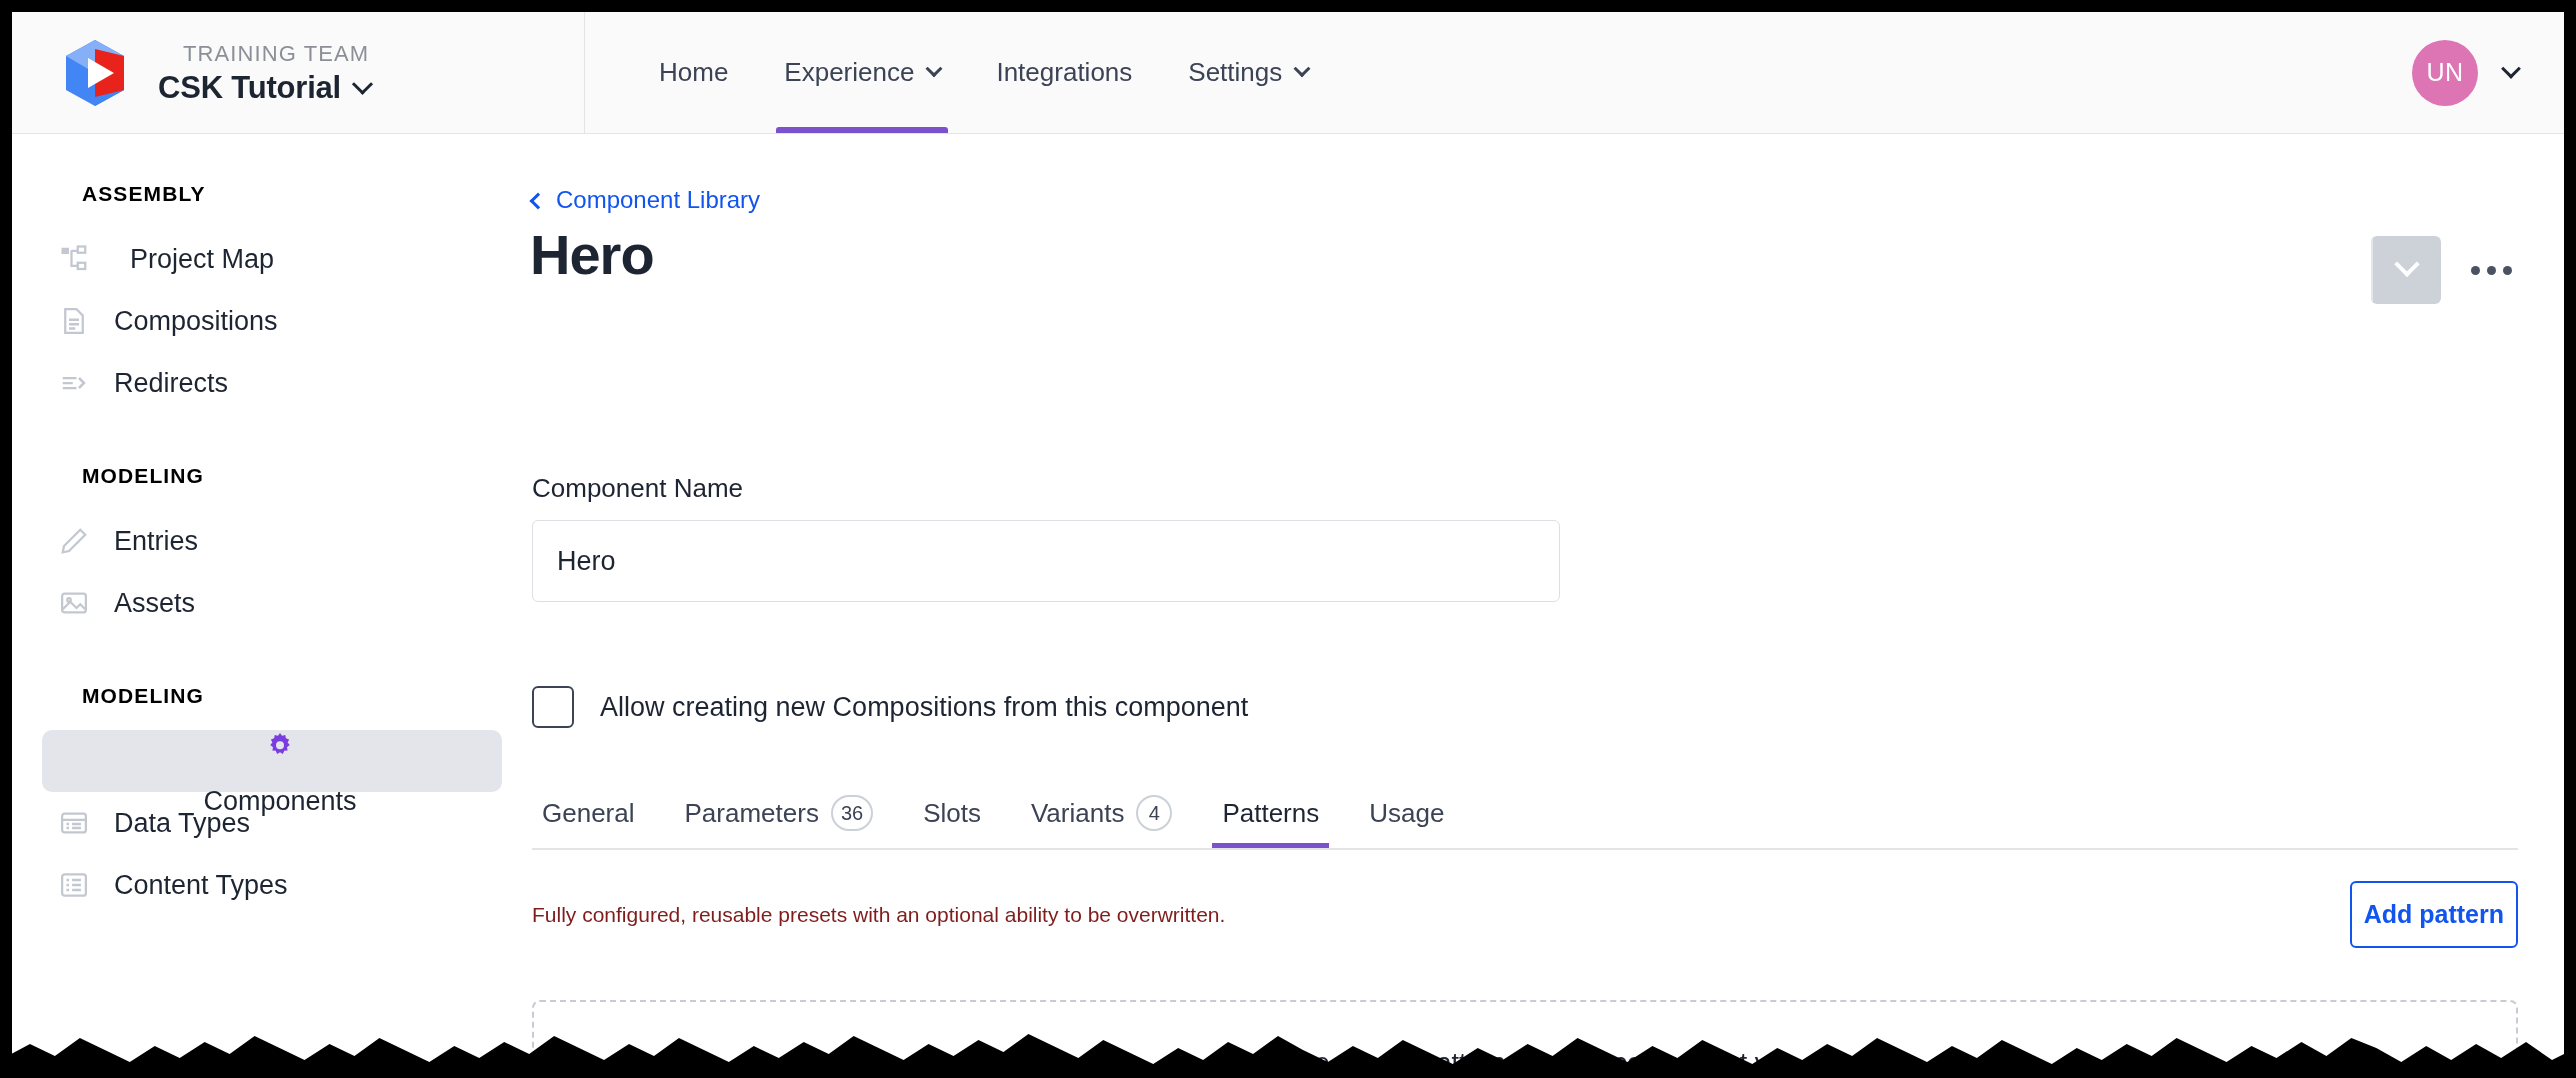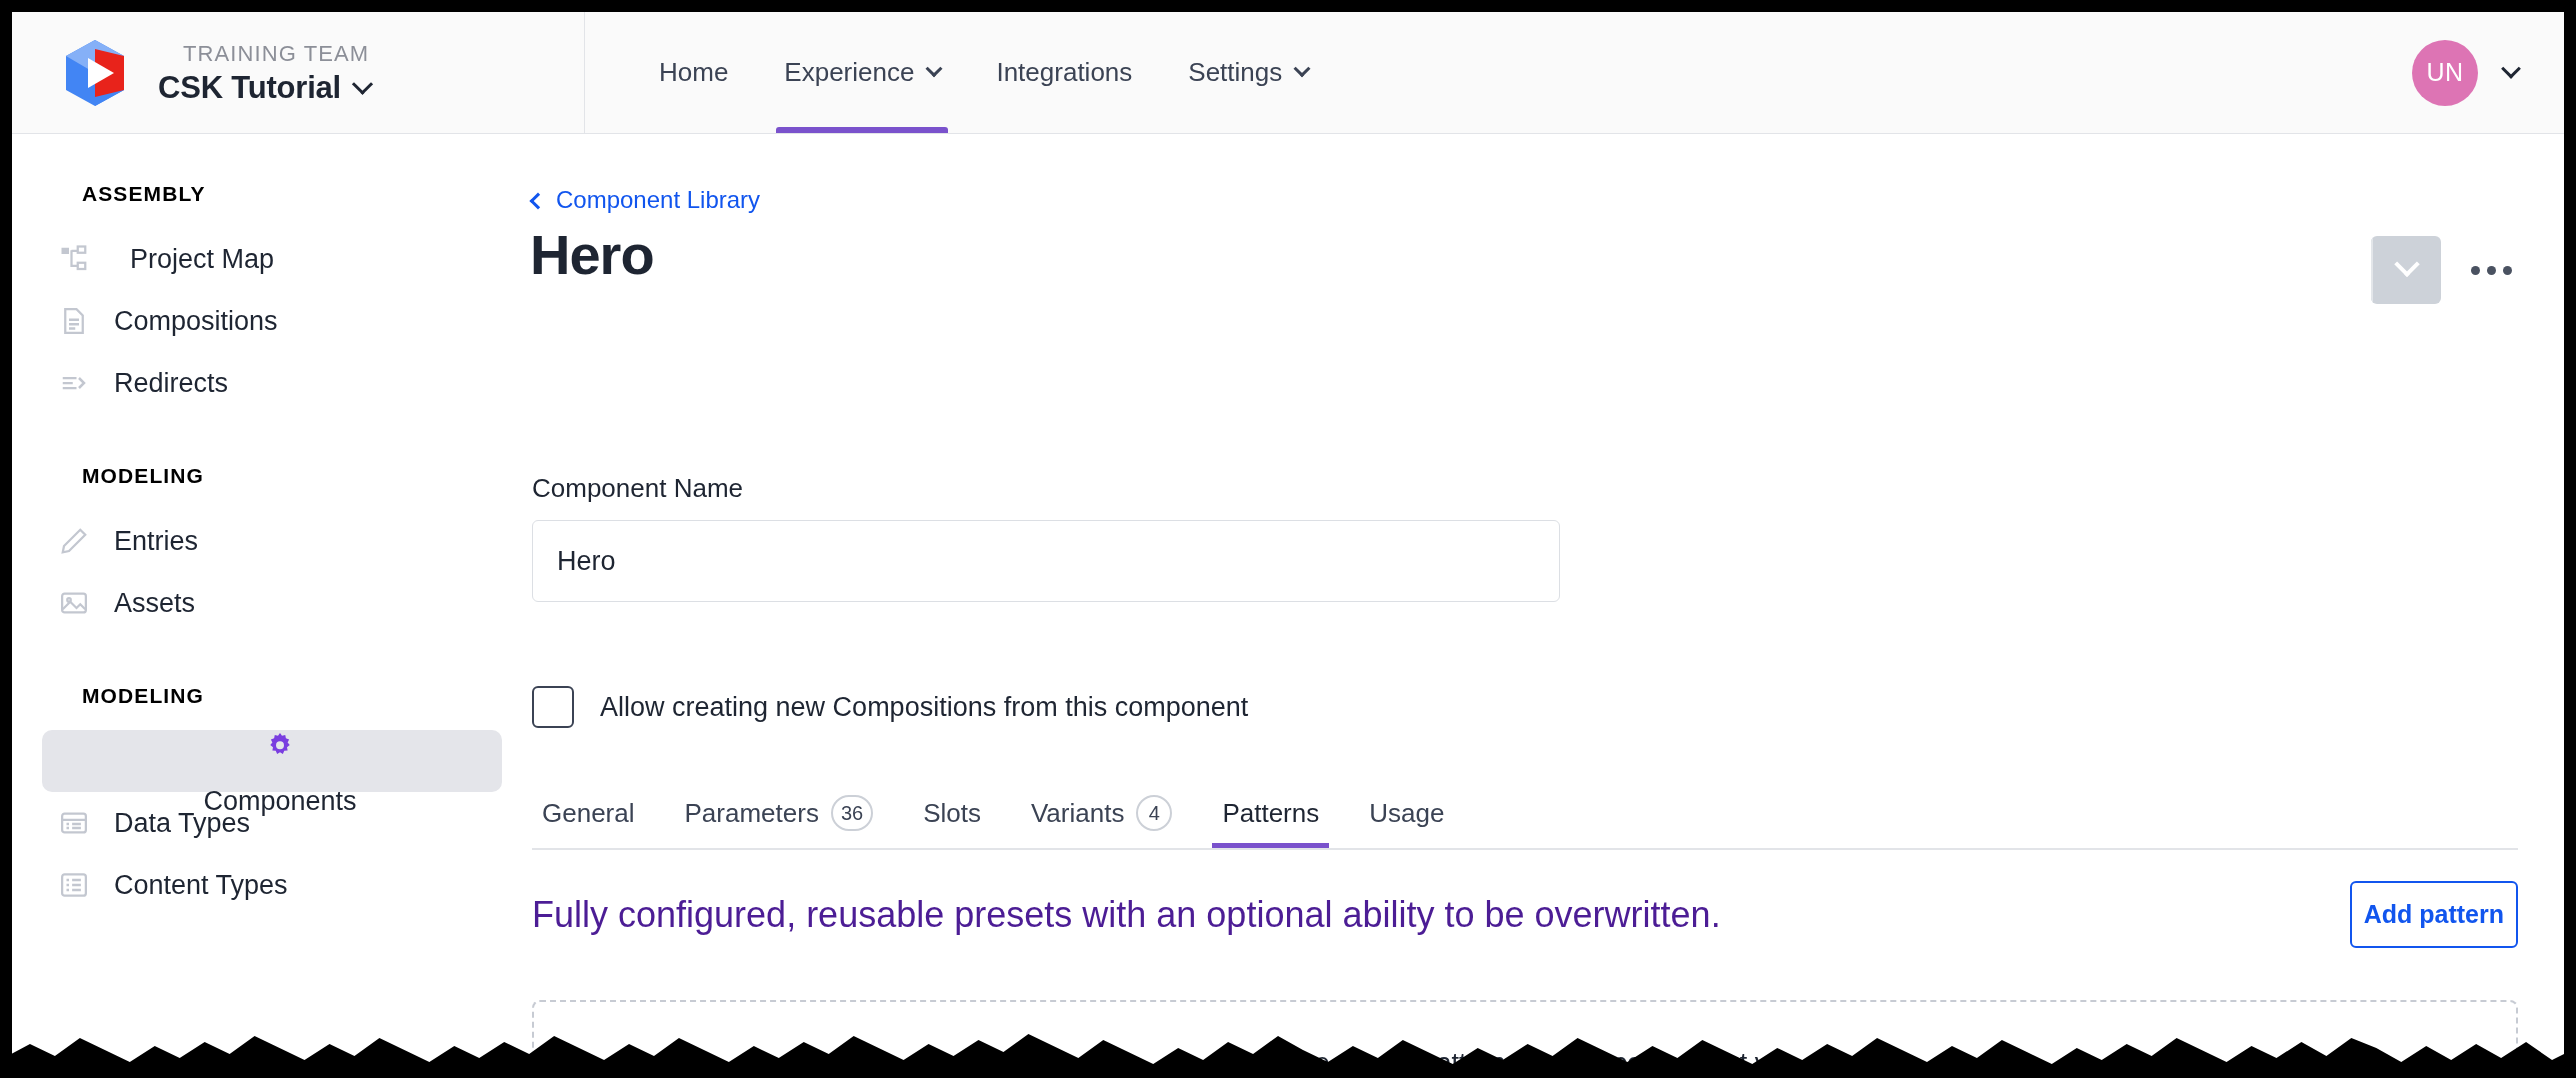--- a/index.html
+++ b/index.html
@@ -382,22 +382,22 @@
   
   #desc-row {
     position: absolute;
     left: 0; top: 747px;
     width: 1986px;
     display: flex;
     align-items: center;
     justify-content: space-between;
   }
   #desc-text {
-    font-size: 36px;
-    color: #4c1d95;
+    font-size: 21px;
+    color: #7f1d1d;
   }
   #add-pattern-btn {
     border: 2px solid #1155ee;
     color: #1155ee;
     background: #ffffff;
     font-size: 25px;
     font-weight: bold;
     border-radius: 6px;
     padding: 17px 12px;
     font-family: inherit;

